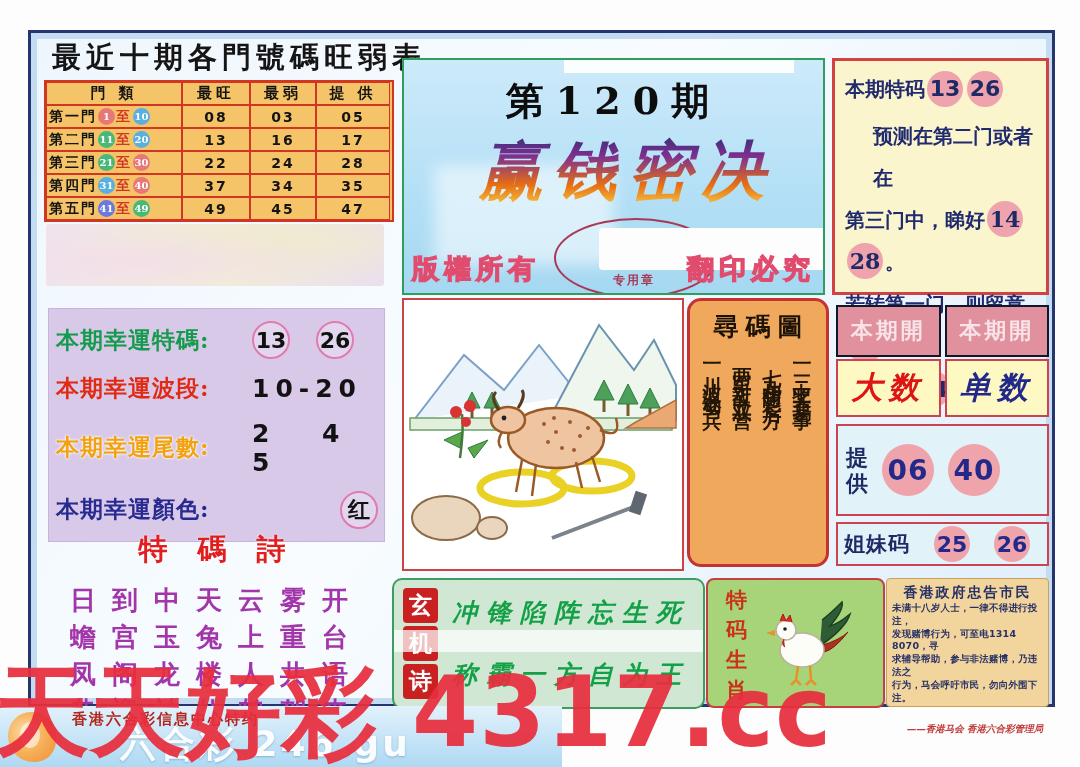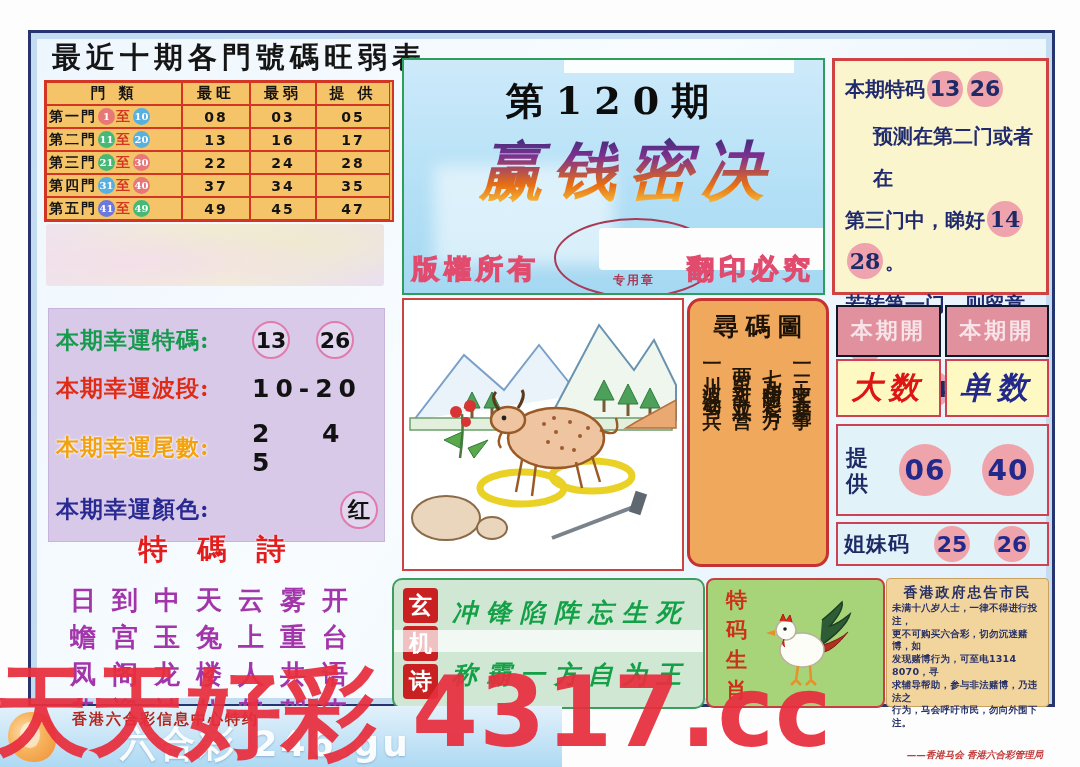--- a/index.html
+++ b/index.html
@@ -101,21 +101,21 @@
         letter-spacing:3px;}
   .openp .vrow{display:flex;gap:4px;margin-top:2px;}
   .openp .vcell{flex:1;height:54px;background:#fef9c3;border:2px solid #cc4253;display:flex;
         align-items:center;justify-content:center;font-size:31px;font-weight:bold;font-style:italic;
         letter-spacing:6px;}
   .vbig{color:#dd1515}.vodd{color:#23298a}
   .offerbox{margin-top:7px;height:92px;background:#e2f2f9;border:2px solid #cc4253;display:flex;
         align-items:center;padding:0 8px;gap:14px;box-sizing:border-box;}
   .offerbox .olab{color:#1e2a66;font-weight:bold;font-size:22px;line-height:26px;}
   .ocirc{width:52px;height:52px;border-radius:50%;background:#efa3ab;color:#23298a;font-weight:bold;
-         font-size:28px;display:inline-flex;align-items:center;justify-content:center;letter-spacing:1px;margin-left:17px;}
+         font-size:28px;display:inline-flex;align-items:center;justify-content:center;letter-spacing:1px;}
   .sisbox{margin-top:6px;height:44px;background:#e2f2f9;border:2px solid #cc4253;display:flex;
         align-items:center;padding:0 6px;gap:24px;box-sizing:border-box;}
   .sisbox .slab{color:#1e2a66;font-weight:bold;font-size:21px;letter-spacing:1px;}
   .scirc{width:36px;height:36px;border-radius:50%;background:#efa3ab;color:#23298a;font-weight:bold;
          font-size:22px;display:inline-flex;align-items:center;justify-content:center;}
   
   .mystery{position:absolute;left:392px;top:578px;width:309px;height:127px;background:#cfe7d3;
            border:2px solid #3d9d5e;border-radius:10px;}
   .mystery .sq{position:absolute;left:9px;width:35px;height:35px;background:#c92121;border-radius:4px;
            color:#fff;font-weight:bold;font-size:23px;display:flex;align-items:center;justify-content:center;}
@@ -403,21 +403,20 @@
     <g stroke="#e8902a" stroke-width="2.5" fill="none">
       <path d="M40 78 L38 92 M38 92 L33 97 M38 92 L43 97"></path>
       <path d="M52 78 L53 92 M53 92 L48 97 M53 92 L58 97"></path>
     </g>
   </svg>
 </div>
 
 <div class="advisory">
   <div class="atitle serif">香港政府忠告市民</div>
   <div class="aline">未满十八岁人士，一律不得进行投注，</div>
-  <div class="aline">更不可购买六合彩，切勿沉迷赌博，如</div>
   <div class="aline">发现赌博行为，可至电1314 8070，寻</div>
   <div class="aline">求辅导帮助，参与非法赌博，乃违法之</div>
   <div class="aline">行为，马会呼吁市民，勿向外围下注。</div>
   <div class="asig serif">——香港马会 香港六合彩管理局</div>
 </div>
 
 <div class="strip">
   <div class="logo"></div>
   <div class="slabel serif">香港六合彩信息中心特约</div>
   <div class="ssite">六合彩 246.gu</div>

